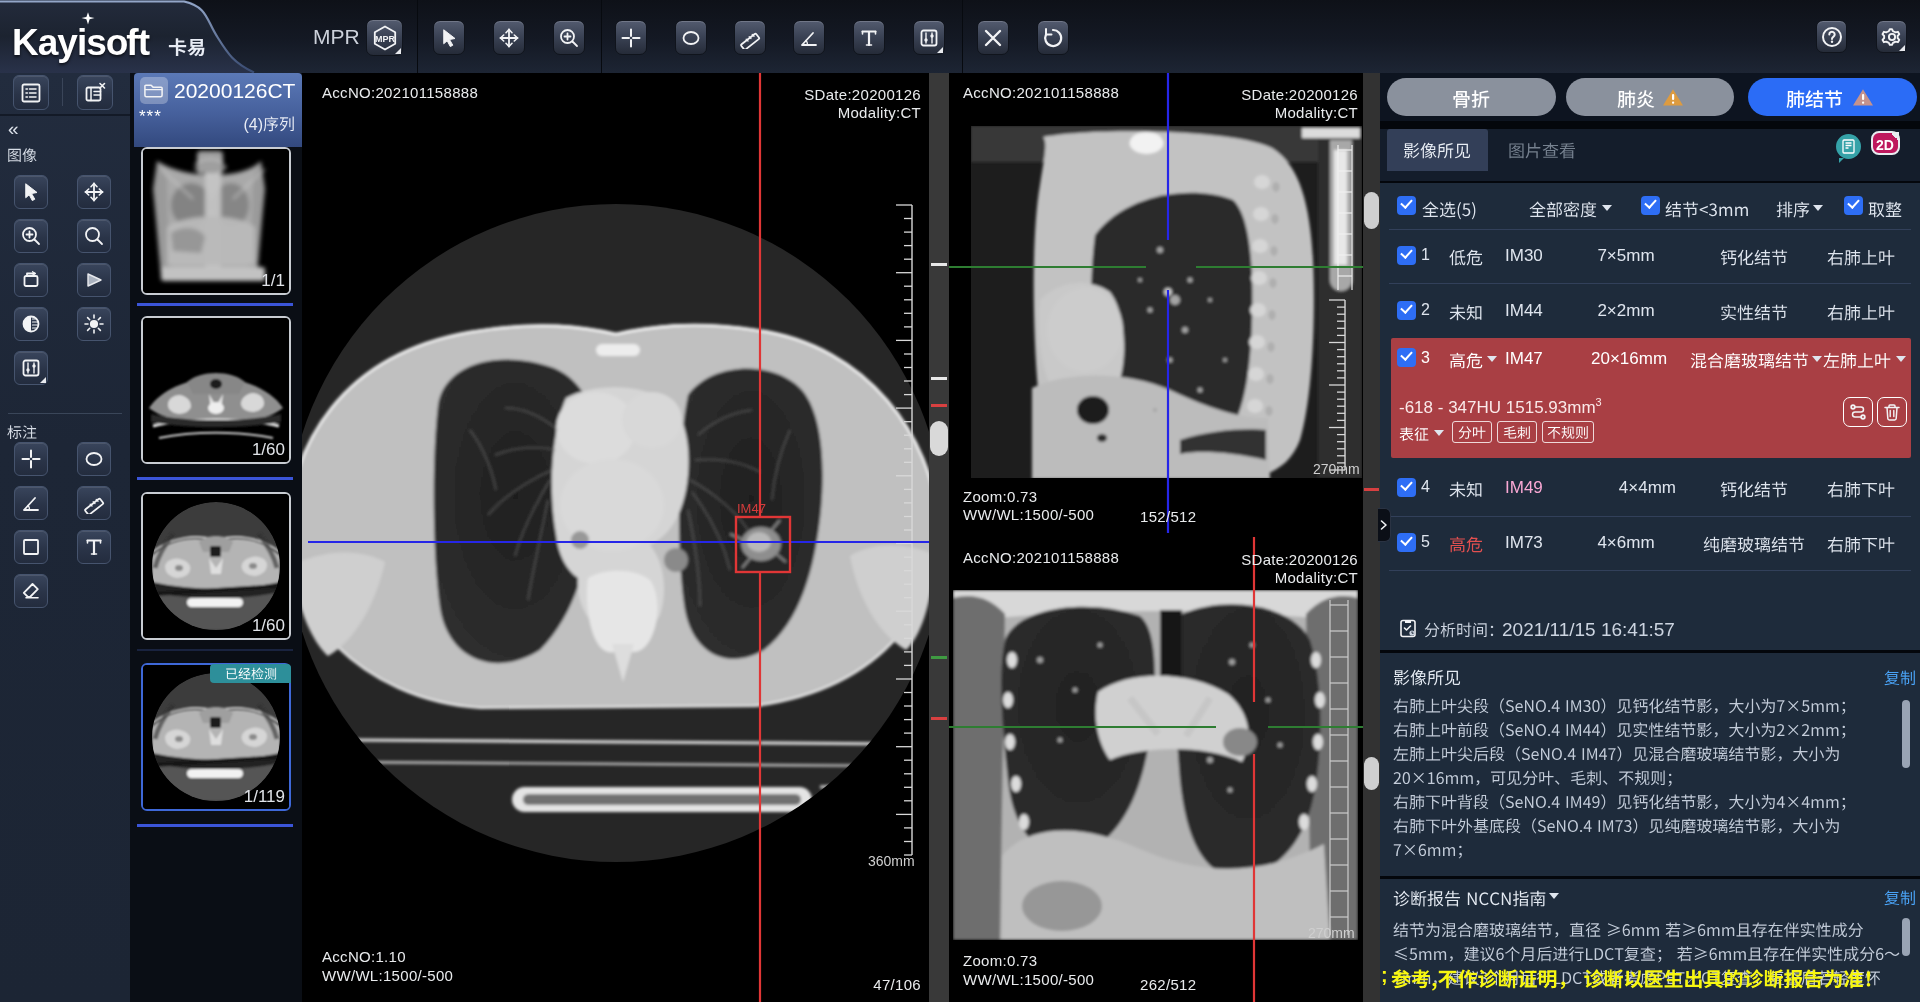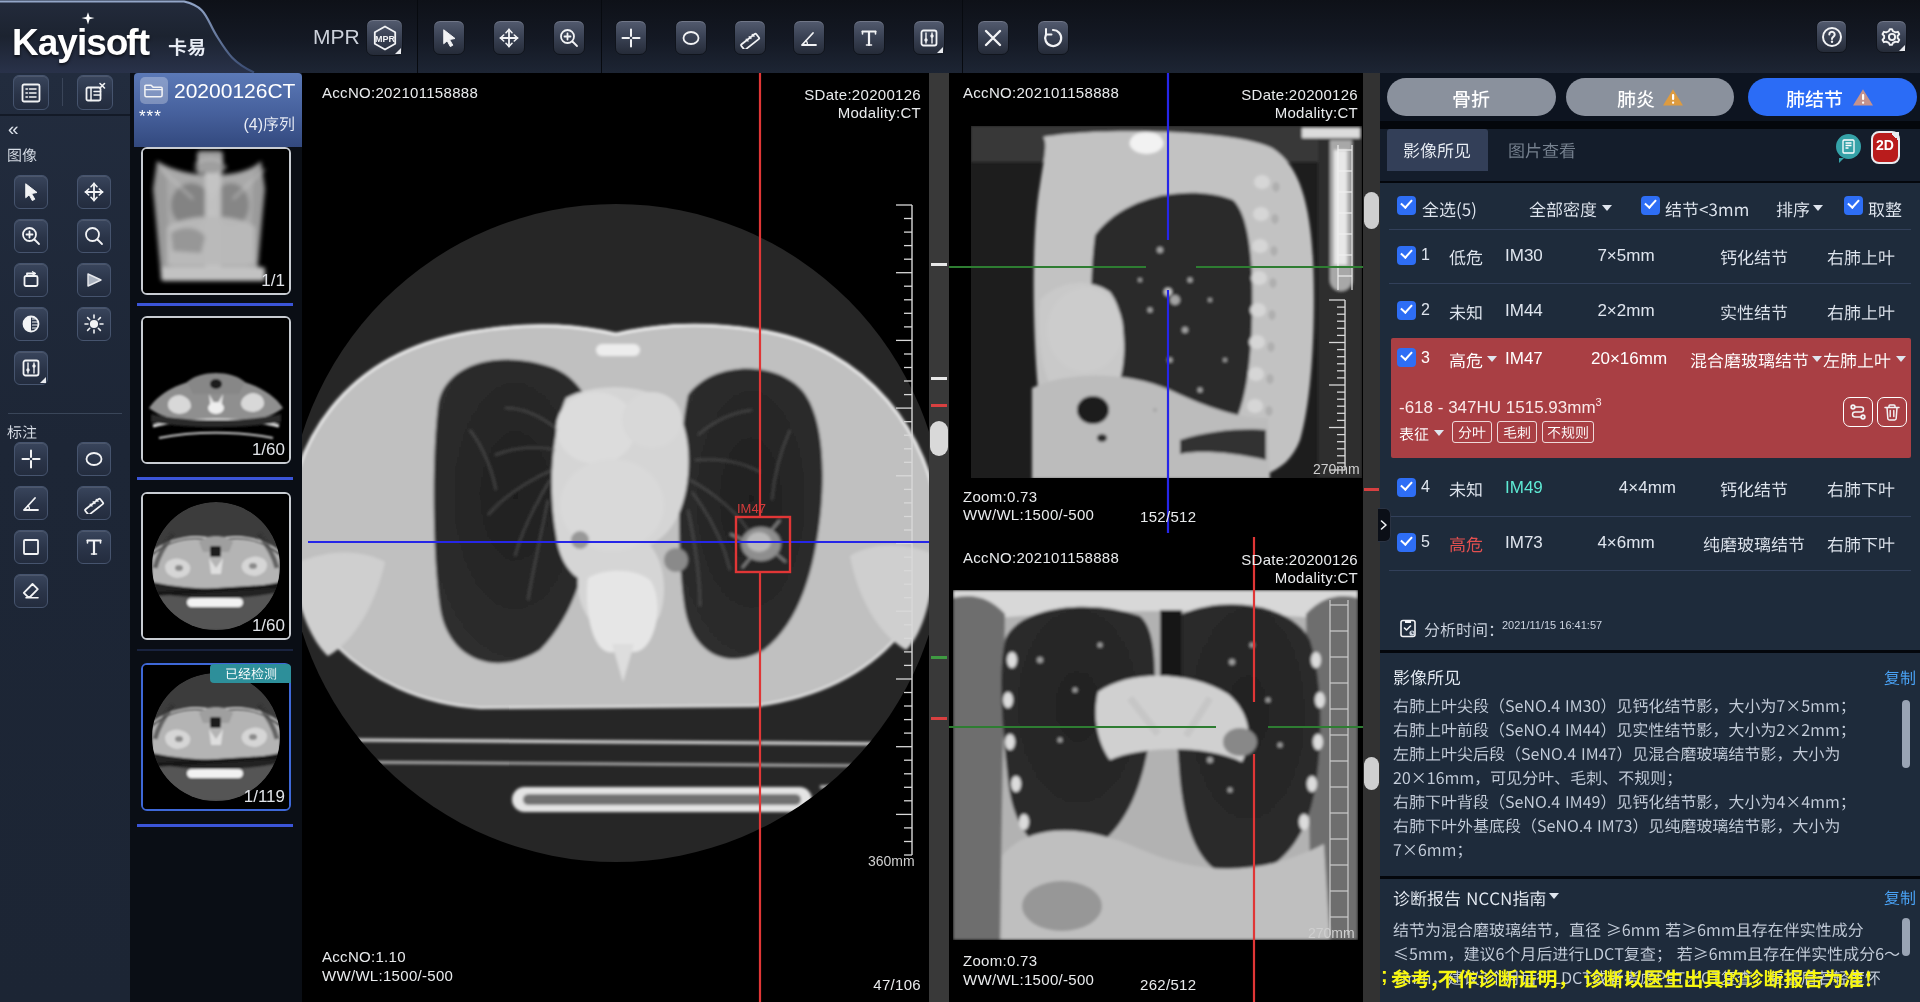--- a/index.html
+++ b/index.html
@@ -916,21 +916,21 @@
       <use href="#gr770B" x="3000.0"></use>
     </g>
   </svg>
 <div class="abs" style="left:1836px;top:134px;width:25px;height:25px;border-radius:50%;background:#35a2a8">
     <svg style="position:absolute;left:4px;top:4px" width="17" height="17" viewBox="0 0 17 17" stroke="#fff" fill="none" stroke-width="1.3">
       <rect x="3" y="2" width="11" height="13" rx="1"></rect>
       <path d="M5.5,5 h6 M5.5,7.5 h6 M5.5,10 h3"></path>
     </svg>
     <div style="position:absolute;left:3px;bottom:-4px;width:0;height:0;border-left:5px solid #35a2a8;border-bottom:5px solid transparent"></div>
   </div>
-<div class="abs" style="left:1871px;top:131px;width:29px;height:33px;border:2px solid #e8ebef;border-radius:8px;background:#b91c1c">
+<div class="abs" style="left:1871px;top:131px;width:29px;height:24px;border:2px solid #e8ebef;border-radius:8px;background:#be185d">
     <div style="position:absolute;left:3px;top:4px;color:#fff;font-weight:bold;font-size:14px;font-family:'Liberation Sans'">2D</div>
     <div style="position:absolute;right:-1px;top:-1px;width:9px;height:9px;background:linear-gradient(225deg,#e8ebef 50%,transparent 50%)"></div>
   </div>
 <div class="abs" style="left:1380px;top:181px;width:540px;height:2px;background:#04070c"></div>
 <div class="abs" style="left:1380px;top:183px;width:540px;height:467px;background:#1e2b3b"></div>
 <div class="abs" style="left:1380px;top:653px;width:540px;height:223px;background:#1e2b3b"></div>
 <div class="abs" style="left:1380px;top:879px;width:540px;height:123px;background:#1e2b3b"></div>
 <div class="cb" style="left:1397px;top:196px"></div>
 <svg style="position:absolute;left:1422px;top:197px" width="55" height="25" viewBox="0 0 55 25" fill="#dfe5ee">
     <g transform="translate(0,19.0) scale(0.017000,-0.017000)">
@@ -1103,21 +1103,21 @@
       </svg></div>
   </div>
 <div class="cb" style="left:1397px;top:478px"></div>
 <div class="abs" style="left:1421px;top:478px;font-size:16px;color:#dfe5ee">4</div>
 <svg style="position:absolute;left:1449px;top:477px" width="34" height="25" viewBox="0 0 34 25" fill="#dfe5ee">
     <g transform="translate(0,19.0) scale(0.017000,-0.017000)">
       <use href="#gr672A" x="0.0"></use>
       <use href="#gr77E5" x="1000.0"></use>
     </g>
   </svg>
-<div class="abs" style="left:1505px;top:478px;font-size:17px;color:#5eead4">IM49</div>
+<div class="abs" style="left:1505px;top:478px;font-size:17px;color:#f9a8d4">IM49</div>
 <div class="abs" style="left:1576px;top:478px;width:100px;text-align:right;font-size:17px;color:#dfe5ee">4×4mm</div>
 <svg style="position:absolute;left:1720px;top:477px" width="68" height="25" viewBox="0 0 68 25" fill="#dfe5ee">
     <g transform="translate(0,19.0) scale(0.017000,-0.017000)">
       <use href="#gr9499" x="0.0"></use>
       <use href="#gr5316" x="1000.0"></use>
       <use href="#gr7ED3" x="2000.0"></use>
       <use href="#gr8282" x="3000.0"></use>
     </g>
   </svg>
 <svg style="position:absolute;left:1827px;top:477px" width="68" height="25" viewBox="0 0 68 25" fill="#dfe5ee">
@@ -1167,21 +1167,21 @@
     </svg></div>
 <svg style="position:absolute;left:1424px;top:618px" width="80" height="23" viewBox="0 0 80 23" fill="#ccd4e0">
     <g transform="translate(0,17.9) scale(0.016000,-0.016000)">
       <use href="#gr5206" x="0.0"></use>
       <use href="#gr6790" x="1000.0"></use>
       <use href="#gr65F6" x="2000.0"></use>
       <use href="#gr95F4" x="3000.0"></use>
       <use href="#grFF1A" x="4000.0"></use>
     </g>
   </svg>
-<div class="abs" style="left:1502px;top:619px;font-size:11px;color:#ccd4e0">2021/11/15 16:41:57</div>
+<div class="abs" style="left:1502px;top:619px;font-size:19px;color:#ccd4e0">2021/11/15 16:41:57</div>
 <div class="abs" style="left:1380px;top:650px;width:540px;height:3px;background:#04070c"></div>
 <svg style="position:absolute;left:1393px;top:665px" width="68" height="25" viewBox="0 0 68 25" fill="#e4eaf2">
     <g transform="translate(0,19.0) scale(0.017000,-0.017000)">
       <use href="#gr5F71" x="0.0"></use>
       <use href="#gr50CF" x="1000.0"></use>
       <use href="#gr6240" x="2000.0"></use>
       <use href="#gr89C1" x="3000.0"></use>
     </g>
   </svg>
 <svg style="position:absolute;left:1884px;top:666px" width="32" height="23" viewBox="0 0 32 23" fill="#4aa3f6">

